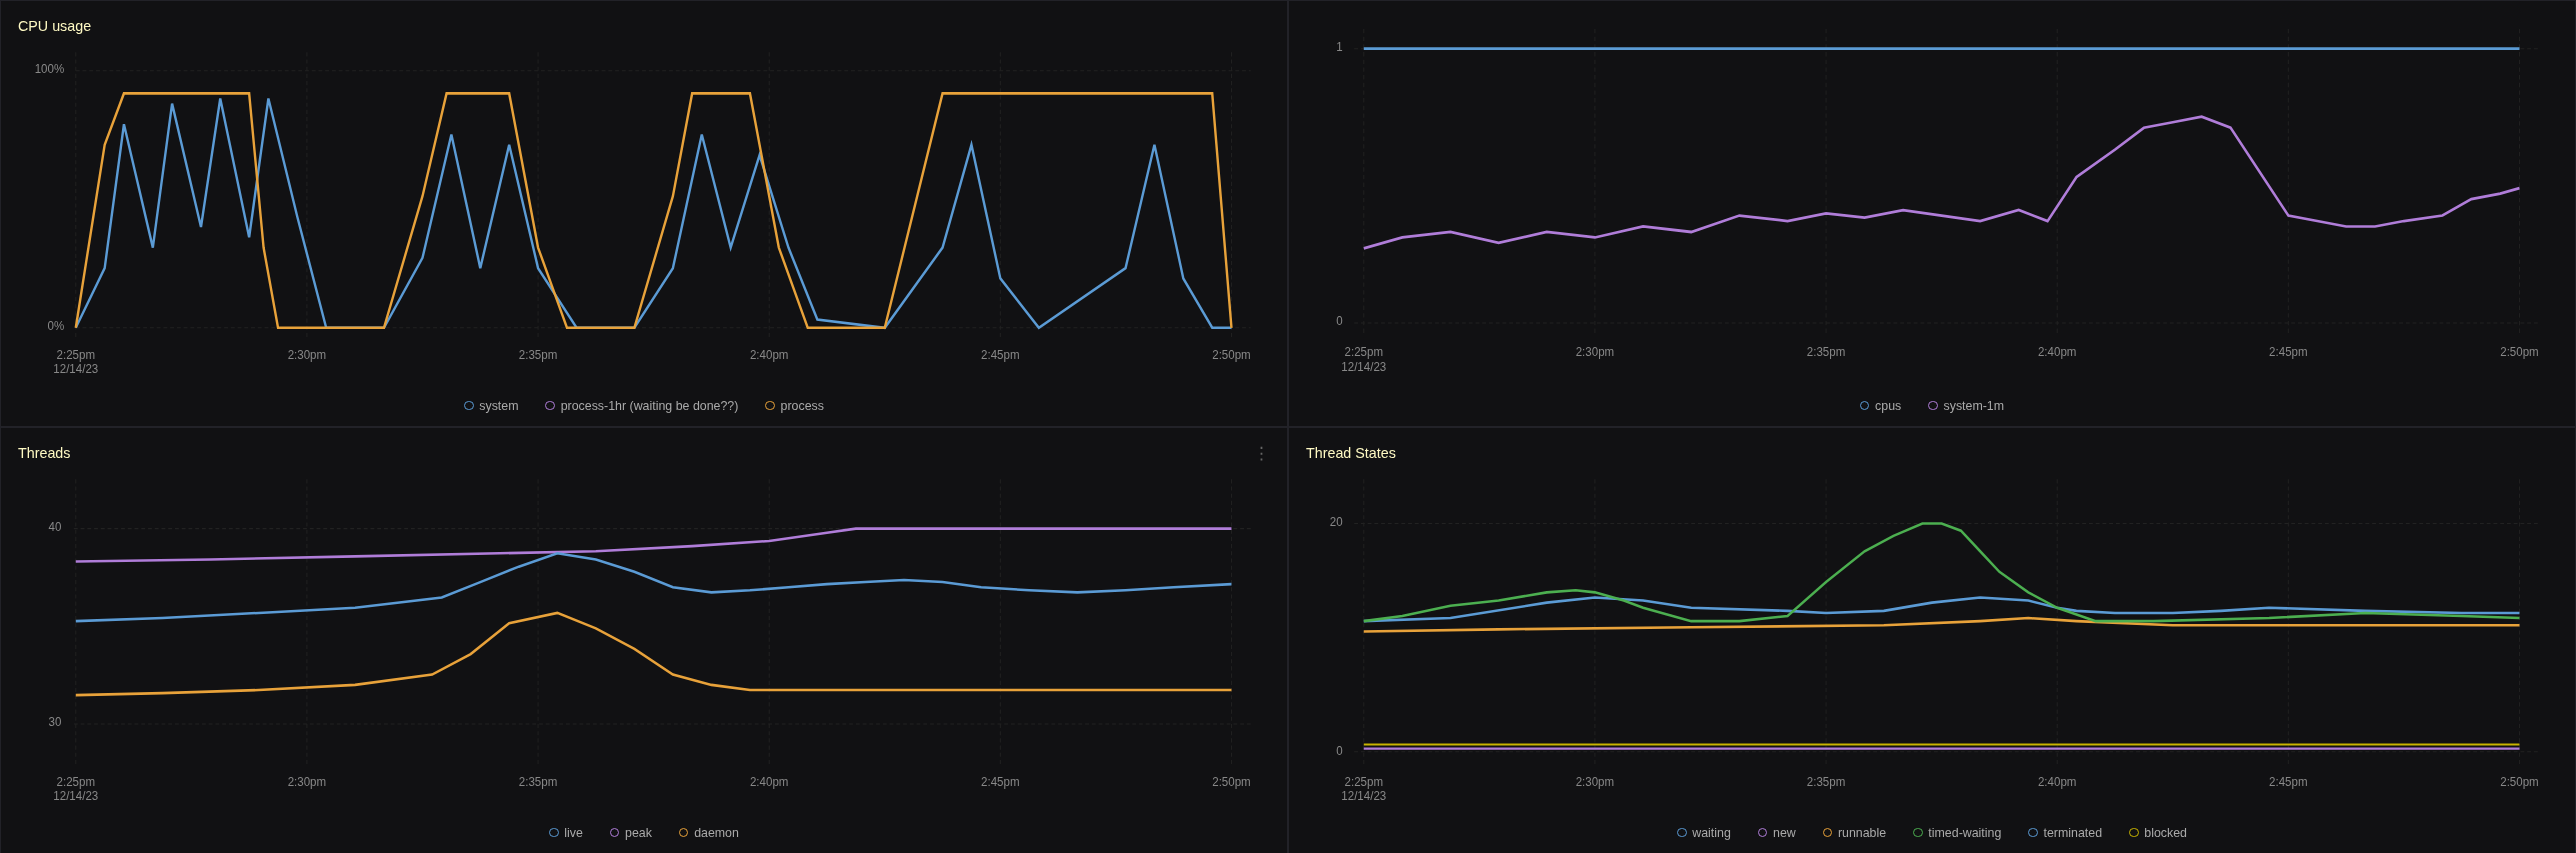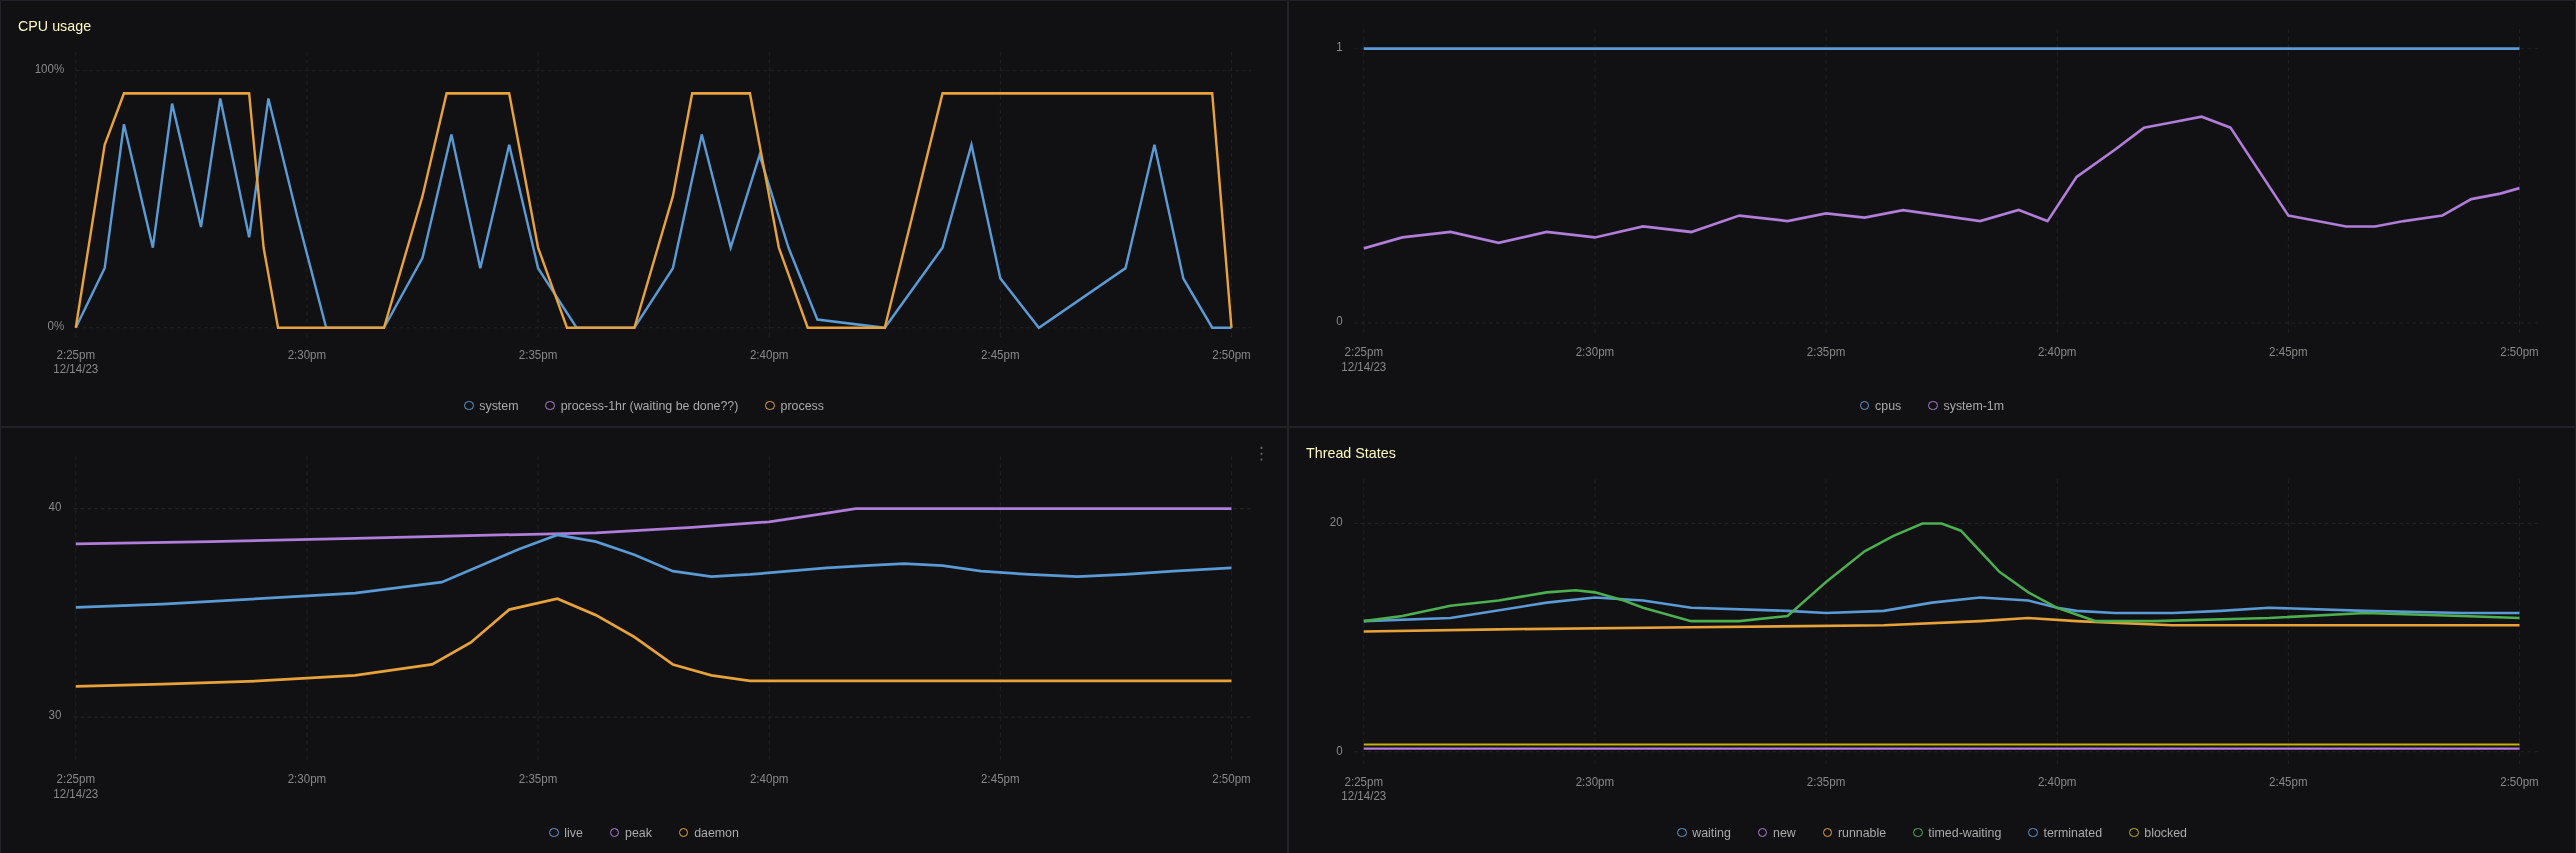--- a/index.html
+++ b/index.html
@@ -170,20 +170,21 @@
       <span>cpus</span>
     </div>
     <div class="legend-item">
       <span class="legend-dot" style="border-color:#b07dd9;"></span>
       <span>system-1m</span>
     </div>
   </div>
 </div>
 
 <div class="panel">
+  <div class="panel-title">Threads</div>
   <div class="menu-dots">⋮</div>
   <div class="chart-area">
     <svg class="chart" viewBox="0 0 1300 340" preserveAspectRatio="none" style="font-size:12px">
 
       <text class="y-label" x="45" y="60" text-anchor="end">40</text>
       <text class="y-label" x="45" y="250" text-anchor="end">30</text>
 
       <line class="grid-line" x1="58" y1="58" x2="1280" y2="58"></line>
       <line class="grid-line" x1="58" y1="248" x2="1280" y2="248"></line>
       <line class="grid-line" x1="60" y1="10" x2="60" y2="290"></line>

